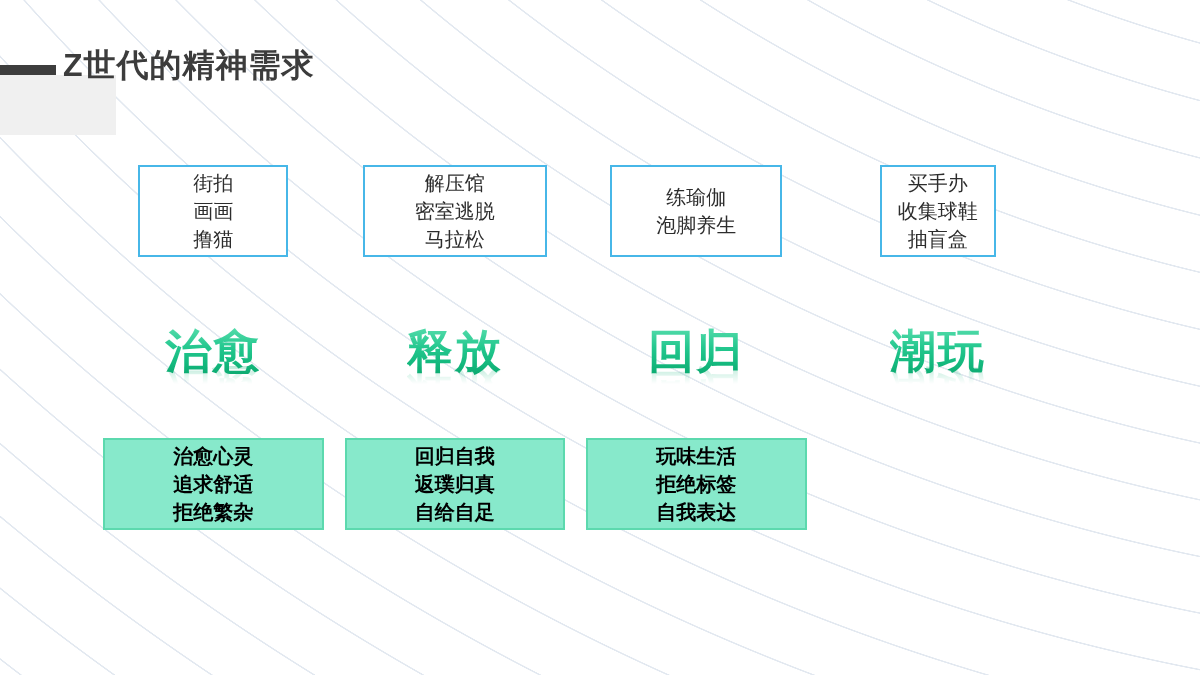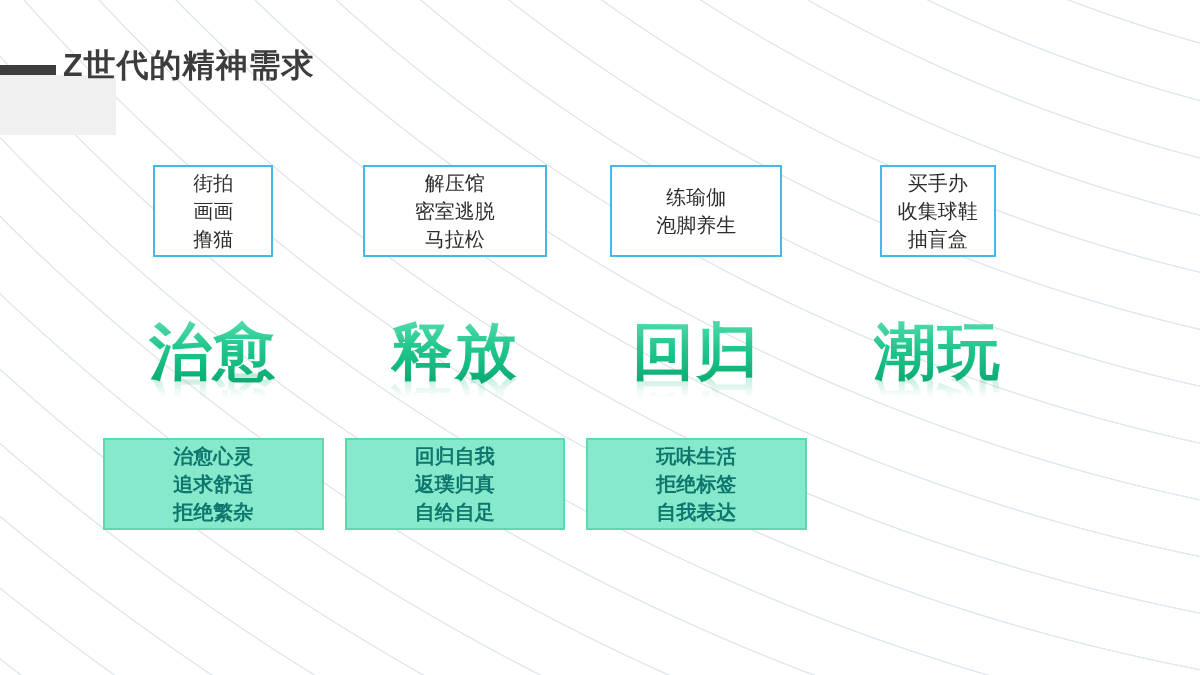--- a/index.html
+++ b/index.html
@@ -28,42 +28,42 @@
   .row-examples{top:165px;height:92px;}
   .row-keywords{top:306px;height:92px;}
   .row-traits{top:438px;height:92px;}
 
   .example-box{justify-self:center;height:92px;box-sizing:border-box;
     background:#ffffff;border:2px solid #47b7e8;
     display:flex;flex-direction:column;justify-content:center;align-items:center;
     font-size:20px;line-height:28px;font-weight:500;color:#2d2d2d;white-space:nowrap;}
 
   .keyword{align-self:center;justify-self:center;
-    font-size:62px;line-height:1.08;font-weight:900;letter-spacing:2px;
+    font-size:46px;line-height:1.08;font-weight:900;letter-spacing:2px;
     background:linear-gradient(180deg,#55dcab 0%,#23c78e 42%,#14b97e 72%,#0ba76e 100%);
     -webkit-background-clip:text;background-clip:text;color:transparent;
     -webkit-box-reflect:below -14px linear-gradient(rgba(0,0,0,0) 58%, rgba(0,0,0,0.32) 100%);}
 
   .trait-box{height:92px;box-sizing:border-box;
     background:#87e9cb;border:2px solid #5cd9ae;
     display:flex;flex-direction:column;justify-content:center;align-items:center;
-    font-size:20px;line-height:28px;font-weight:600;color:#0f766e;white-space:nowrap;}
+    font-size:20px;line-height:28px;font-weight:600;color:#000000;white-space:nowrap;}
 </style>
 </head>
 <body>
 
 <div class="slide">
   <div class="bg-pattern"></div>
 
   <div class="title-dash"></div>
   <div class="title-block"></div>
   <h1 class="title">Z世代的精神需求</h1>
 
   <section class="row row-examples">
-    <div class="example-box" style="width:120px">
+    <div class="example-box" style="width:150px">
       <div>街拍</div>
       <div>画画</div>
       <div>撸猫</div>
     </div>
     <div class="example-box" style="width:184px">
       <div>解压馆</div>
       <div>密室逃脱</div>
       <div>马拉松</div>
     </div>
     <div class="example-box" style="width:172px">

